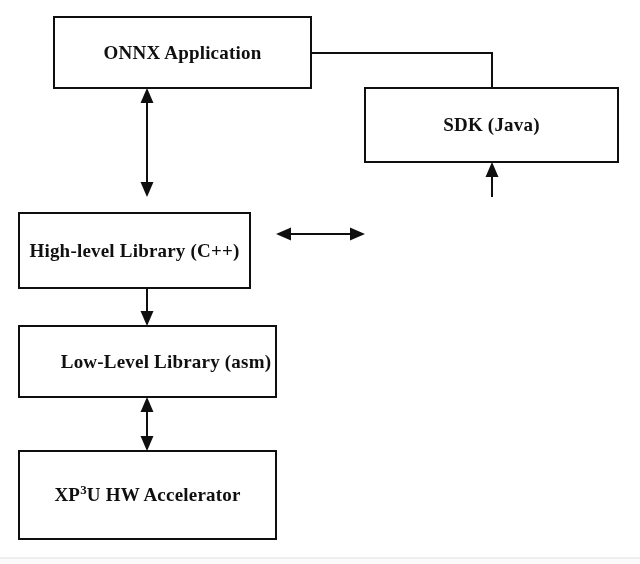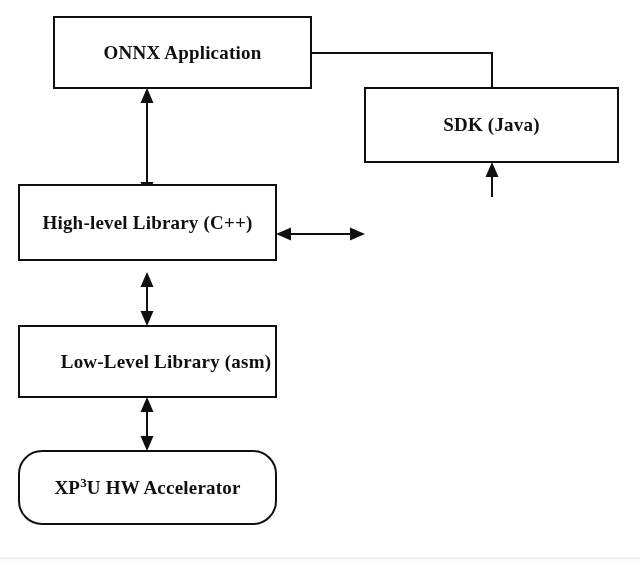--- a/index.html
+++ b/index.html
@@ -97,30 +97,30 @@
   </svg>
 
   <div class="node" style="left:18px; top:16px; width:259px; height:73px;margin-left:35px;">
     <span>ONNX Application</span>
   </div>
 
   <div class="node" style="left:364px; top:87px; width:255px; height:76px;justify-content:center;">
     <span>SDK (Java)</span>
   </div>
 
-  <div class="node" style="left:18px; top:184px; width:259px; height:77px;">
+  <div class="node" style="left:18px; top:212px; width:233px; height:77px;">
     <span>High-level Library (C++)</span>
   </div>
 
 
   <div class="node" style="left:18px; top:325px; width:259px; height:73px;padding-left:37px;">
     <span>Low-Level Library (asm)</span>
   </div>
 
-  <div class="node" style="left:18px; top:450px; width:259px; height:75px;border-radius:24px;">
+  <div class="node" style="left:18px; top:450px; width:259px; height:90px;">
     <span>
       <span>XP</span><sup>3</sup><span>U HW Accelerator</span>
     </span>
   </div>
 
   <div class="footer-rule"></div>
 
 </div>
 
 </body></html>

